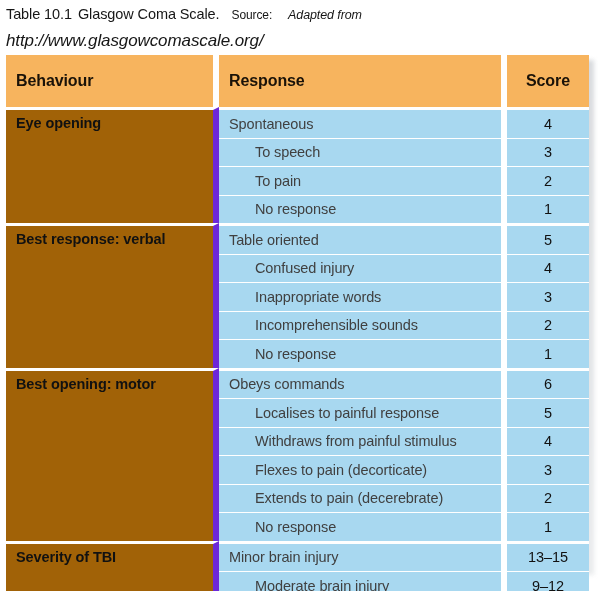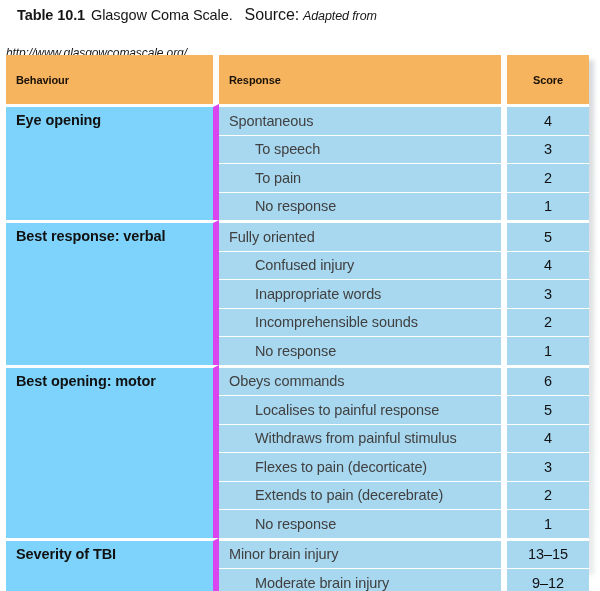--- a/index.html
+++ b/index.html
@@ -17,40 +17,40 @@
 
   
   #caption {
     padding: 4px 0 0 6px;
     font-size: 14.5px;
     line-height: 21px;
     color: #161616;
     letter-spacing: -0.1px;
   }
   #caption .tbl-num {
-    font-weight: bold;
-    margin-left: 11px;
+    font-weight: normal;
   }
   #caption .tbl-title {
     font-weight: normal;
     margin-left: 6px;
   }
   #caption .src-label {
-    font-size: 16px;
+    font-size: 12px;
     margin-left: 12px;
   }
   #caption .src-val {
     font-size: 12.5px;
     font-style: italic;
+    margin-left: 12px;
   }
   #caption .src-url {
     display: block;
-    font-size: 12px;
+    font-size: 17px;
     font-style: italic;
-    margin-top: 16px;
+    margin-top: 4px;
   }
 
   
   #table-wrap {
     position: absolute;
     left: 6px;
     top: 55px;
     width: 583px;
   }
   #table-shadow {
@@ -74,50 +74,50 @@
     table-layout: fixed;
   }
   #gcs-table col.c-behaviour { width: 213px; }
   #gcs-table col.c-response  { width: 288px; }
   #gcs-table col.c-score     { width: 82px; }
 
   
   thead th {
     background: #f7b45e;
     color: #1a1208;
-    font-size: 11px;
+    font-size: 16px;
     font-weight: bold;
-    height: 49px;
+    height: 36px;
     padding: 0 10px;
     text-align: left;
     vertical-align: middle;
     border-right: 6px solid #ffffff;
     letter-spacing: -0.1px;
   }
   thead th.score-head {
     text-align: center;
     border-right: none;
-    padding: 0;
+    padding: 8px;
   }
 
   
   tbody td {
     font-size: 14.5px;
     height: 27.5px;
     vertical-align: middle;
     padding: 0 10px;
     letter-spacing: -0.1px;
   }
   td.behaviour {
-    background: #7dd3fc;
+    background: #a16207;
     font-weight: bold;
     color: #111111;
     vertical-align: top;
     padding-top: 5px;
-    border-right: 6px solid #d946ef;
+    border-right: 6px solid #6d28d9;
     border-top: 3px solid #ffffff;
     margin-top: 15px;
   }
   td.response {
     background: #a8d8f0;
     color: #404040;
     border-top: 3px solid #ffffff;
     border-right: 6px solid #ffffff;
   }
   td.response.sub {
@@ -174,21 +174,21 @@
         <tr>
           <td class="response sub">To pain</td>
           <td class="score sub">2</td>
         </tr>
         <tr>
           <td class="response sub">No response</td>
           <td class="score sub">1</td>
         </tr>
         <tr>
           <td class="behaviour" rowspan="5">Best response: verbal</td>
-          <td class="response">Fully oriented</td>
+          <td class="response">Table oriented</td>
           <td class="score">5</td>
         </tr>
         <tr>
           <td class="response sub">Confused injury</td>
           <td class="score sub">4</td>
         </tr>
         <tr>
           <td class="response sub">Inappropriate words</td>
           <td class="score sub">3</td>
         </tr>

